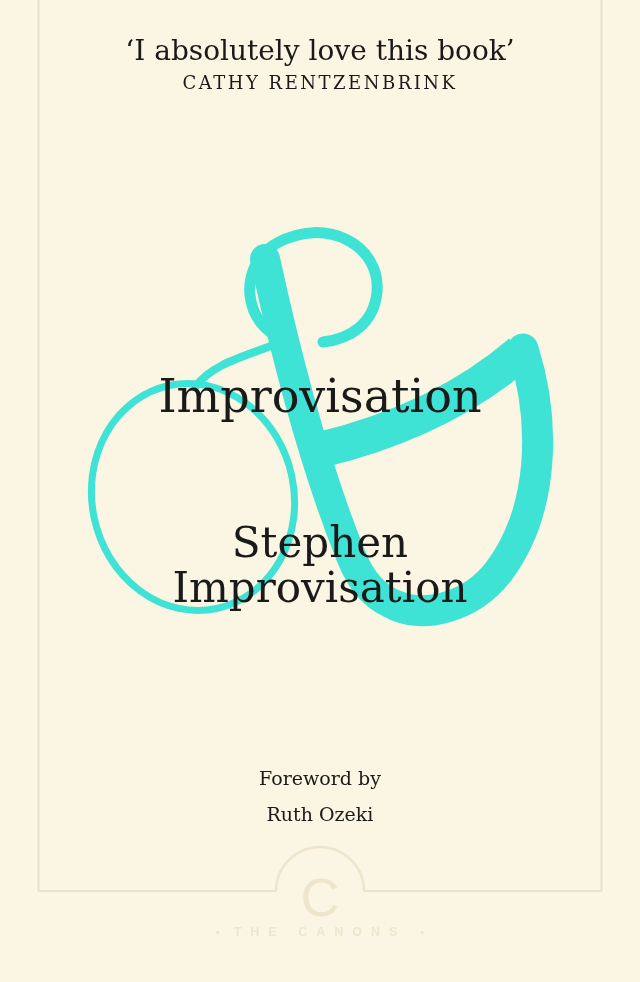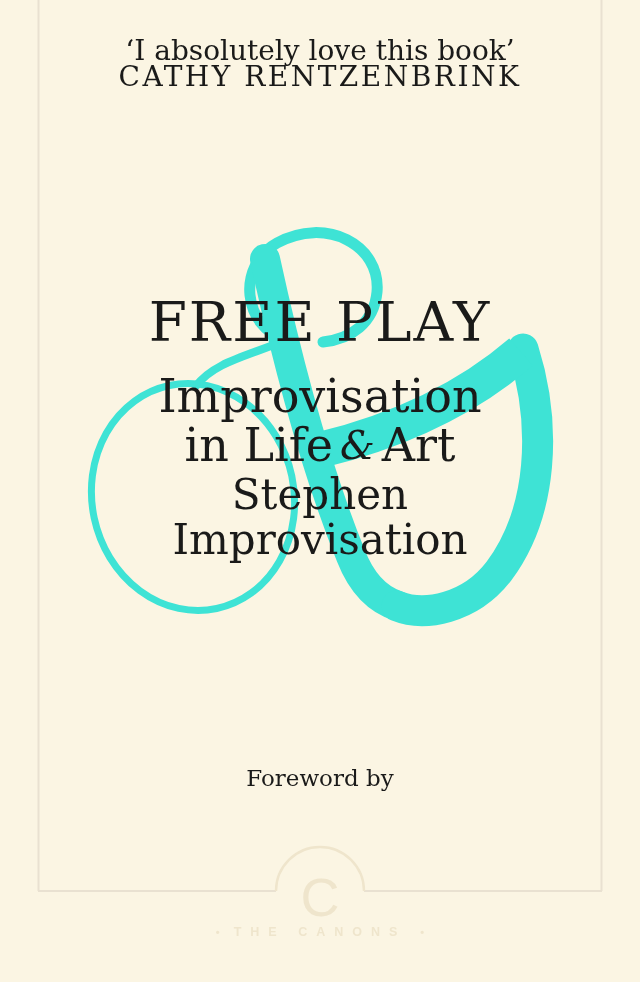--- a/index.html
+++ b/index.html
@@ -18,25 +18,25 @@
   
   .amp-stroke { fill: none; stroke: var(--ampersand, #3EE3D5); }
 
   
   .frame-line { stroke: var(--frame, #E9E1D1); stroke-width: 2; fill: none; }
   .mark-line  { stroke: var(--publisher_mark, #EFE5CC); stroke-width: 2.4; fill: none; }
 
   
   .txt { position: absolute; left: 0; right: 0; text-align: center; z-index: 3; }
   .quote-line1 { top: 34px;  font-size: 28px; }
-  .quote-line2 { top: 60px;  font-size: 28px; letter-spacing: 2.5px; }
+  .quote-line2 { top: 72px;  font-size: 18px; letter-spacing: 2.5px; }
   .title       { top: 290px; font-size: 55px; letter-spacing: 2px; }
   .subtitle    { top: 372px; font-size: 46px; line-height: 49px; }
-  .author      { top: 472px; font-size: 42px; line-height: 45px; }
-  .foreword    { top: 760px; font-size: 23px; line-height: 36px; }
+  .author      { top: 520px; font-size: 42px; line-height: 45px; }
+  .foreword    { top: 760px; font-size: 19px; line-height: 36px; }
 
   .fancy-amp {
     font-style: italic;
     font-size: 0.85em;
     position: relative;
     top: -2px;
     margin: 0 7px;
   }
 
   
@@ -77,32 +77,31 @@
     <line class="frame-line" x1="38.5" y1="0" x2="38.5" y2="891"></line>
     <line class="frame-line" x1="601.5" y1="0" x2="601.5" y2="891"></line>
     <line class="frame-line" x1="38" y1="891" x2="276" y2="891"></line>
     <line class="frame-line" x1="364" y1="891" x2="602" y2="891"></line>
     <path class="mark-line" d="M 276,891 A 44,44 0 0 1 364,891"></path>
   </svg>
 
   <div class="txt quote-line1">‘I absolutely love this book’</div>
   <div class="txt quote-line2">CATHY RENTZENBRINK</div>
 
-  <div class="txt title">FREE PLAY</div>
 
   <div class="txt subtitle">
     <div>Improvisation</div>
-    <div><span>in Life</span><span class="fancy-amp">&amp;</span><span>Art</span></div>
   </div>
 
   <div class="txt author">
     <div>Stephen</div>
     <div>Improvisation</div>
   </div>
 
   <div class="txt foreword">
     <div>Foreword by</div>
+    <div>Ruth Ozeki</div>
   </div>
 
   <div class="txt logo-letter">C</div>
   <div class="txt series-line"><span class="series-bullet">•</span><span>THE CANONS</span><span class="series-bullet">•</span></div>
 
 </div>
 
 </body></html>

